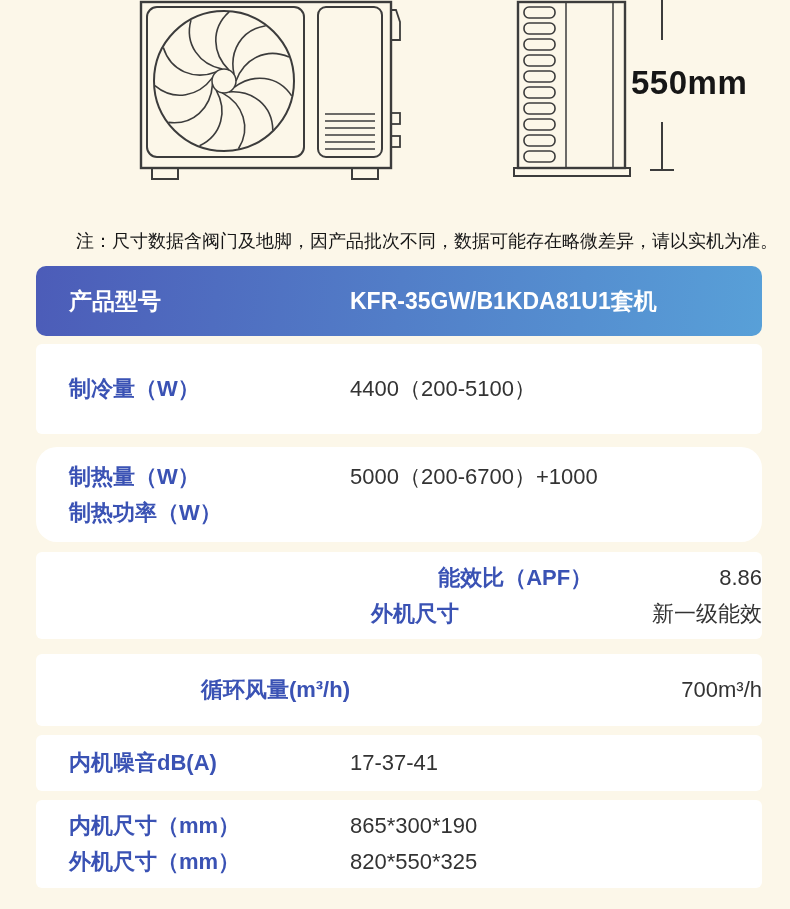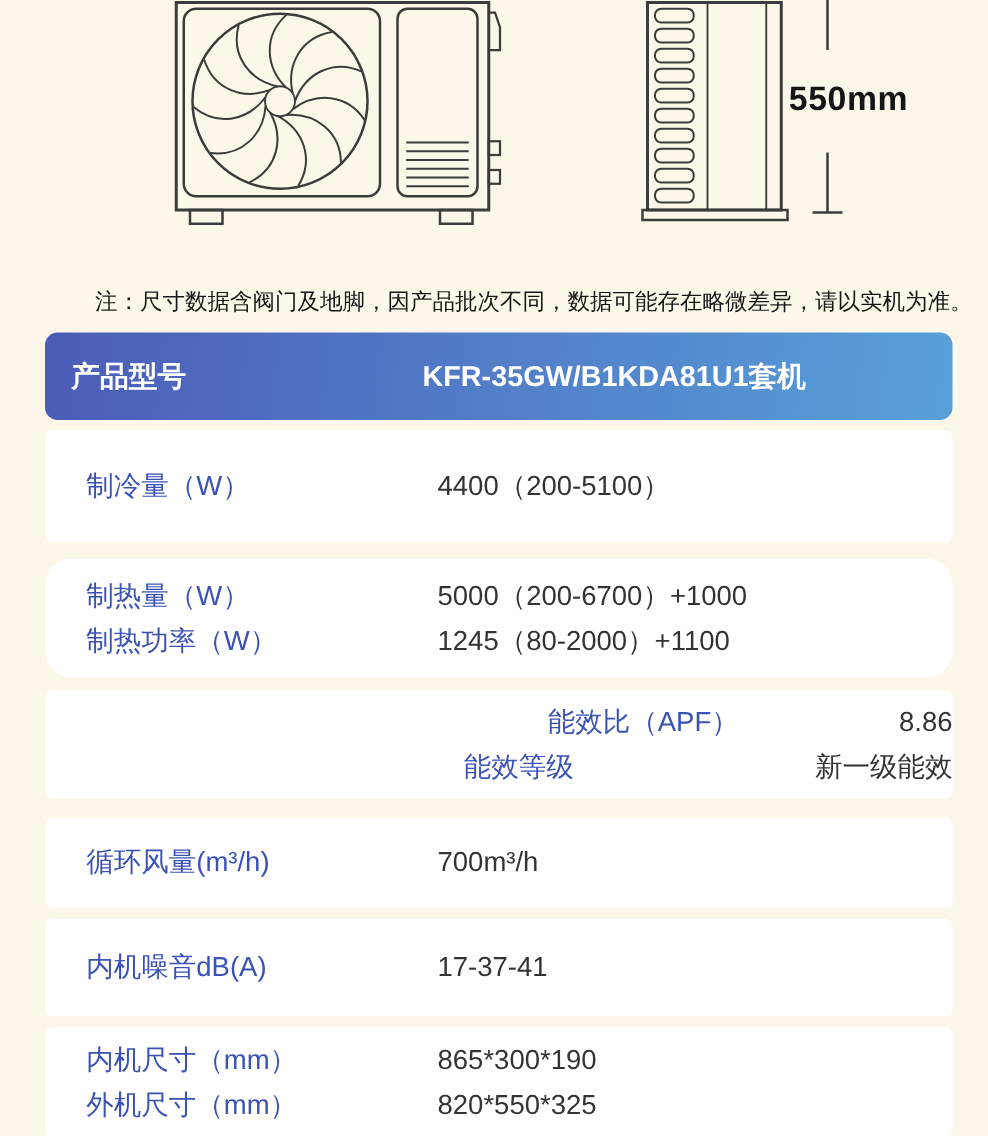--- a/index.html
+++ b/index.html
@@ -15,38 +15,38 @@
   html,body{margin:0;padding:0;}
   body{width:790px;height:909px;overflow:hidden;
        font-family:"Liberation Sans","DejaVu Sans",sans-serif;}
   .screen{position:relative;width:790px;height:909px;background:var(--page-bg);overflow:hidden;}
 
   
   .diagram-svg{position:absolute;left:0;top:0;}
   .diagram-svg path,.diagram-svg rect,.diagram-svg circle,.diagram-svg line{
     fill:none;stroke:var(--line-dark);}
   .dim-label{position:absolute;left:631px;top:64px;width:120px;
-    font-size:27px;font-weight:700;color:#161616;letter-spacing:0.5px;}
+    font-size:33px;font-weight:700;color:#161616;letter-spacing:0.5px;}
 
   
   .note{position:absolute;left:0;top:229px;width:790px;text-align:center;
     font-size:18px;font-weight:500;color:var(--note-dark);padding-left:32px;}
 
   
   .spec{position:absolute;left:36px;top:266px;width:726px;}
   .spec-header{height:70px;border-radius:10px;margin-bottom:8px;
     background:linear-gradient(97deg,var(--header-grad-start),var(--header-grad-end));
     display:grid;grid-template-columns:281px 1fr;align-items:center;
-    box-sizing:border-box;padding-left:21px;
+    box-sizing:border-box;padding-left:33px;
     color:#ffffff;font-size:23px;font-weight:700;}
   .card{background:var(--card-bg);border-radius:6px;
     display:flex;flex-direction:column;justify-content:center;box-sizing:border-box;}
   .row{display:grid;grid-template-columns:281px 1fr;padding-left:33px;
     font-size:22px;line-height:36px;}
-  .row .lbl{color:var(--label-blue);font-weight:400;}
+  .row .lbl{color:var(--label-blue);font-weight:700;}
   .row .val{color:var(--value-dark);font-weight:400;}
 </style>
 </head>
 <body>
 
 <div class="screen">
 
   <svg class="diagram-svg" width="790" height="225" viewBox="0 0 790 225">
 
     <g stroke-width="2.4">
@@ -130,43 +130,42 @@
       </div>
     </div>
 
     <div class="card" style="height:95px;margin-bottom:10px;border-radius:21px;">
       <div class="row">
         <span class="lbl">制热量（W）</span>
         <span class="val">5000（200-6700）+1000</span>
       </div>
       <div class="row">
         <span class="lbl">制热功率（W）</span>
-        <span class="val">1245（80-2000）+1100</span>
       </div>
     </div>
 
     <div class="card" style="height:87px;margin-bottom:15px;align-items:flex-end;">
       <div class="row">
         <span class="lbl">能效比（APF）</span>
         <span class="val">8.86</span>
       </div>
       <div class="row">
-        <span class="lbl">能效等级</span>
+        <span class="lbl">外机尺寸</span>
         <span class="val">新一级能效</span>
       </div>
     </div>
 
-    <div class="card" style="height:72px;margin-bottom:9px;">
+    <div class="card" style="height:72px;margin-bottom:9px;text-align:right;">
       <div class="row">
         <span class="lbl">循环风量(m³/h)</span>
         <span class="val">700m³/h</span>
       </div>
     </div>
 
-    <div class="card" style="height:78px;margin-bottom:9px;">
+    <div class="card" style="height:56px;margin-bottom:9px;">
       <div class="row">
         <span class="lbl">内机噪音dB(A)</span>
         <span class="val">17-37-41</span>
       </div>
     </div>
 
     <div class="card" style="height:88px;">
       <div class="row">
         <span class="lbl">内机尺寸（mm）</span>
         <span class="val">865*300*190</span>

